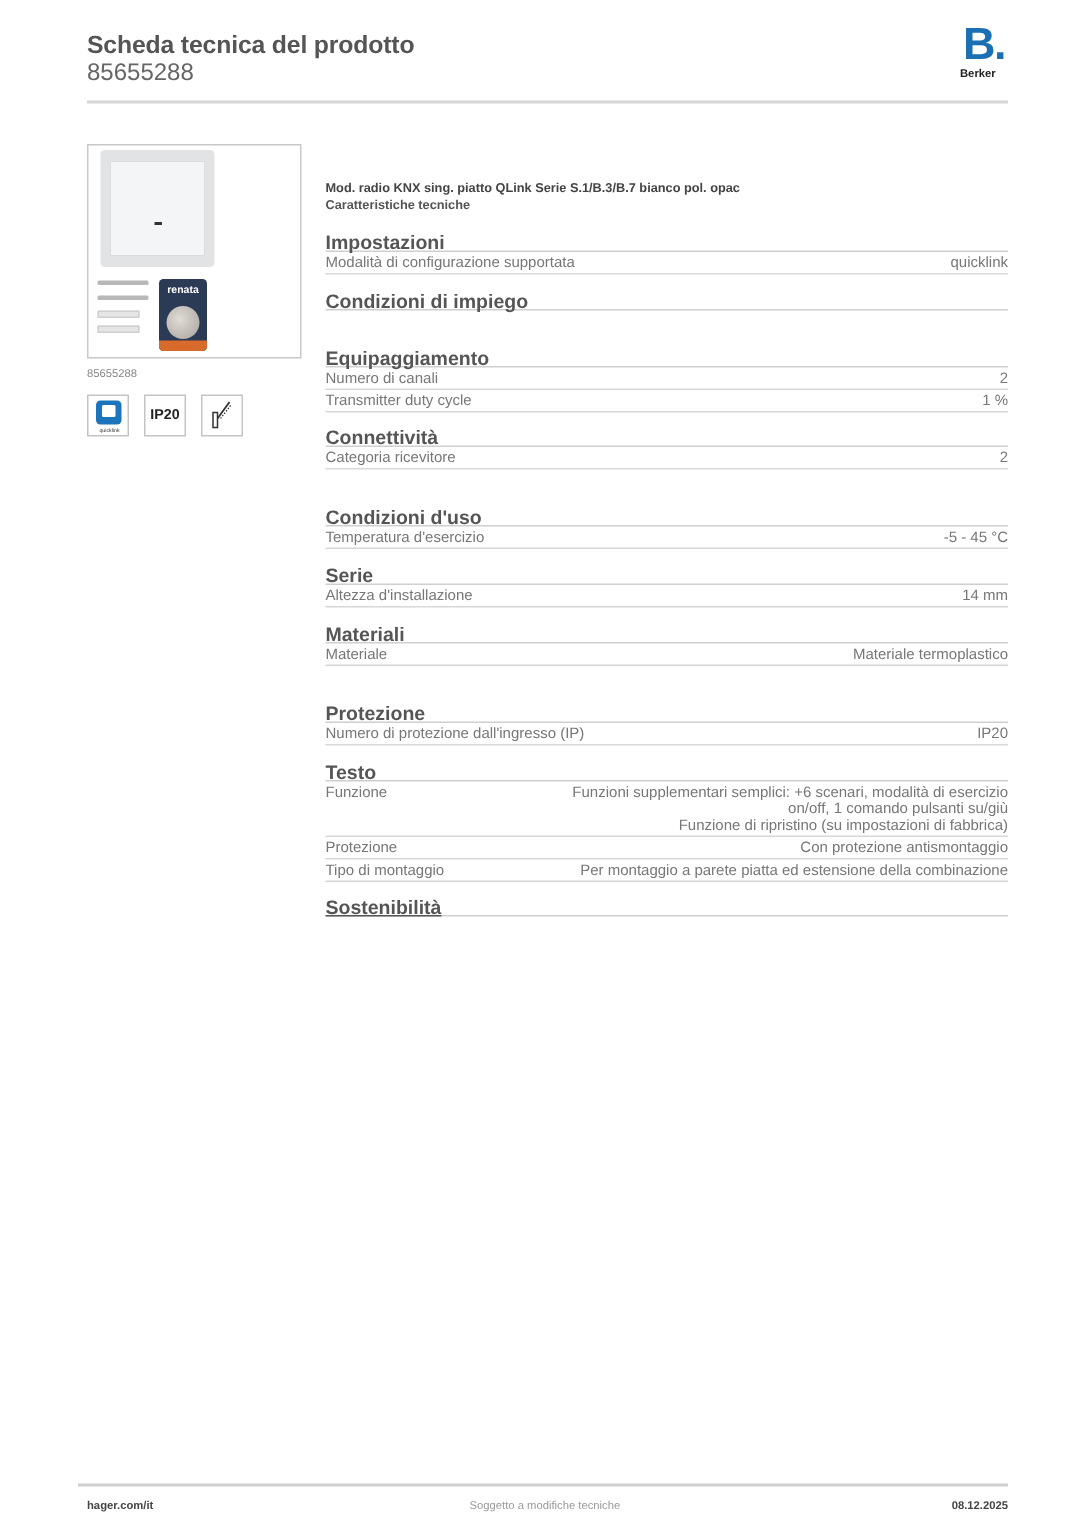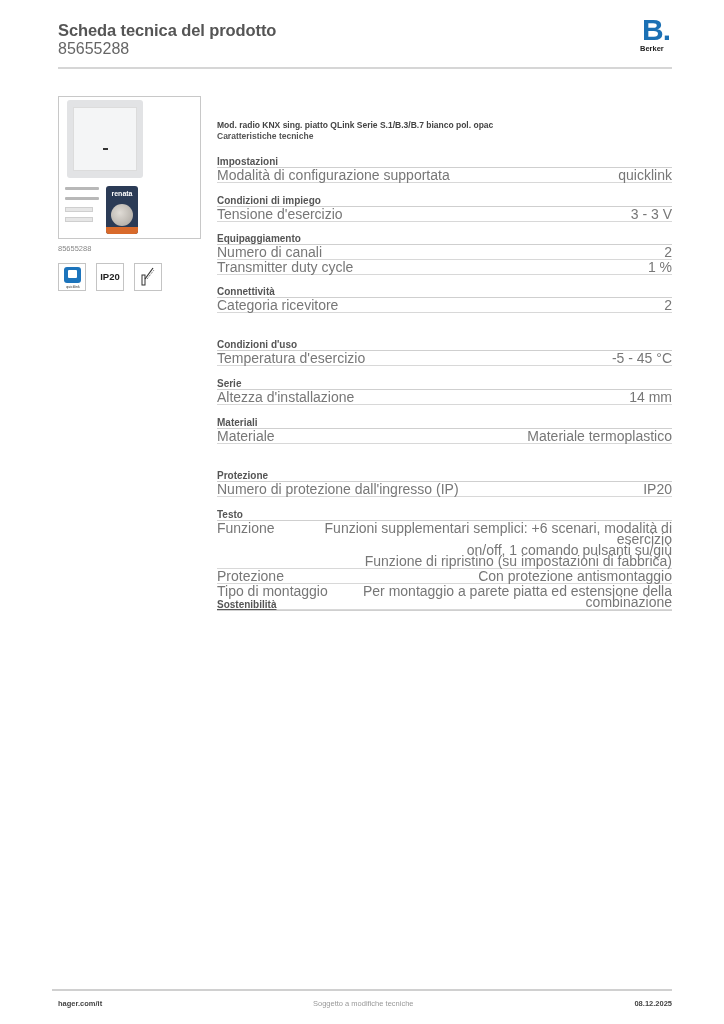--- a/index.html
+++ b/index.html
@@ -31,22 +31,22 @@
   .badge-install { left: 134px; }
   .ql-shape { position: absolute; left: 5px; top: 3px; width: 17px; height: 16px; background: #1c74bc; border-radius: 3px; }
   .ql-hole { position: absolute; left: 4px; top: 3px; width: 9px; height: 8px; background: #fff; border-radius: 1px; }
   .ql-text { position: absolute; left: 2px; top: 21px; width: 24px; font-size: 3.5px; text-align: center; color: #333; }
 
   .main { position: absolute; left: 217px; top: 0; width: 455px; }
   .product-name { position: absolute; left: 0; top: 96px; font-size: 8.5px; font-weight: bold; color: #444; white-space: nowrap; margin-top: 24px; }
   .specs-title { position: absolute; left: 0; top: 131px; font-size: 8.5px; font-weight: bold; color: #555; }
 
   .spec-group { position: absolute; left: 0; width: 455px; }
-  .group-title { font-size: 10px; font-weight: bold; color: #555; height: 12px; line-height: 12px; border-bottom: 1.5px solid #cfcfcf; padding-bottom: 0; margin-bottom: 0; }
-  .spec-row { display: flex; justify-content: space-between; font-size: 14px; color: #777; line-height: 11px; padding-top: 2px; padding-bottom: 1px; border-bottom: 1.5px solid #d8d8d8; }
+  .group-title { font-size: 13px; font-weight: bold; color: #555; height: 12px; line-height: 12px; border-bottom: 1.5px solid #cfcfcf; padding-bottom: 0; margin-bottom: 0; }
+  .spec-row { display: flex; justify-content: space-between; font-size: 10px; color: #777; line-height: 11px; padding-top: 2px; padding-bottom: 1px; border-bottom: 1.5px solid #d8d8d8; }
   .spec-label { flex: 0 0 auto; white-space: nowrap; }
   .spec-value { text-align: right; white-space: pre-line; }
 
   .footer-rule { position: absolute; left: 52px; top: 989px; width: 620px; height: 1.5px; background: #d0d0d0; }
   .footer-left { position: absolute; left: 58px; top: 999px; font-size: 7.5px; font-weight: bold; color: #444; }
   .footer-center { position: absolute; left: 313px; top: 999px; font-size: 7.5px; color: #999; }
   .footer-right { position: absolute; right: 52px; top: 999px; font-size: 7.5px; font-weight: bold; color: #444; }
 </style>
 </head>
 <body>
@@ -99,24 +99,20 @@
   <div class="spec-group" style="top:156px;">
     <div class="group-title">Impostazioni</div>
     <div class="spec-row">
       <span class="spec-label">Modalità di configurazione supportata</span>
       <span class="spec-value">quicklink</span>
     </div>
   </div>
 
   <div class="spec-group" style="top:195px;">
     <div class="group-title">Condizioni di impiego</div>
-    <div class="spec-row">
-      <span class="spec-label">Tensione d'esercizio</span>
-      <span class="spec-value">3 - 3 V</span>
-    </div>
   </div>
 
   <div class="spec-group" style="top:233px;">
     <div class="group-title">Equipaggiamento</div>
     <div class="spec-row">
       <span class="spec-label">Numero di canali</span>
       <span class="spec-value">2</span>
     </div>
     <div class="spec-row">
       <span class="spec-label">Transmitter duty cycle</span>

